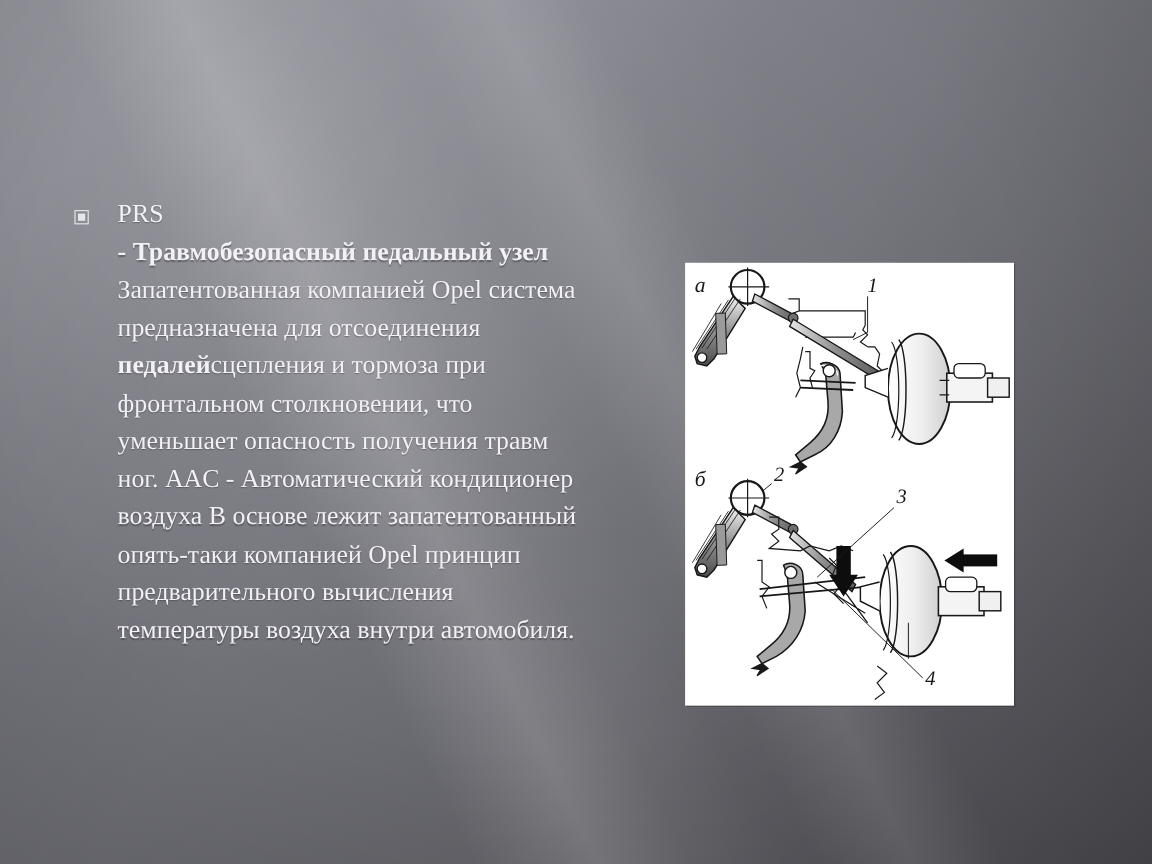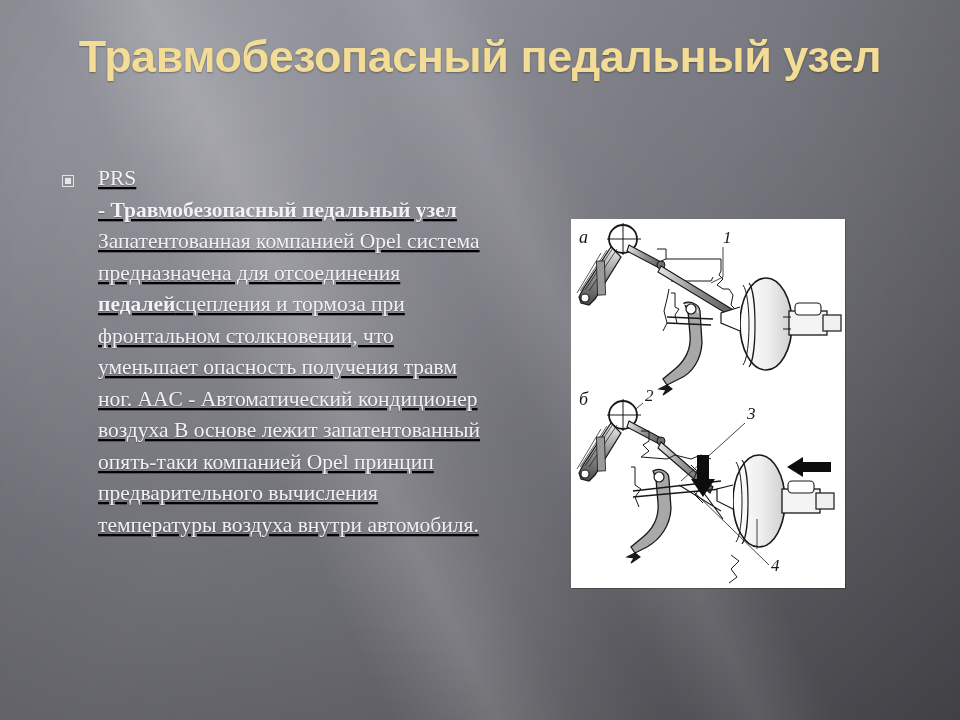--- a/index.html
+++ b/index.html
@@ -60,21 +60,21 @@
     font-size:45px;
     line-height:1.10;
     color:#f2dc96;
     letter-spacing:-0.5px;
     text-shadow:0 1px 2px rgba(0,0,0,0.35);
   }
 
   #bodyblock{
     position:absolute;left:62px;top:163px;width:420px;
   }
-  .bullet-row{display:flex;align-items:flex-start;text-decoration:underline;}
+  .bullet-row{display:flex;align-items:flex-start;}
   .bullet{
     flex:0 0 auto;
     width:12px;height:12px;margin-top:12px;margin-right:24px;
     border:1px solid #e9e9ef;
     box-sizing:border-box;
     position:relative;
     opacity:.92;
   }
   .bullet::after{
     content:"";position:absolute;left:2px;top:2px;right:2px;bottom:2px;
@@ -99,21 +99,20 @@
   }
   #pic svg{display:block;}
 </style>
 </head>
 <body>
 
 <div id="slide">
   <div id="glow"></div>
   <div id="vign"></div>
 
-  <div id="title">Травмобезопасный педальный узел</div>
 
   <div id="bodyblock">
     <div class="bullet-row">
       <span class="bullet"></span>
       <div class="para" id="para"><span>PRS</span><br><b>- Травмобезопасный педальный узел </b><span>Запатентованная компанией Opel система предназначена для отсоединения </span><b>педалей</b><span>сцепления и тормоза при фронтальном столкновении, что уменьшает опасность получения травм ног. AAC - Автоматический кондиционер воздуха В основе лежит запатентованный опять-таки компанией Opel принцип предварительного вычисления температуры воздуха внутри автомобиля.</span></div>
     </div>
   </div>
 
   <div id="pic">
     <svg width="274" height="369" viewBox="0 0 274 369" xmlns="http://www.w3.org/2000/svg">

